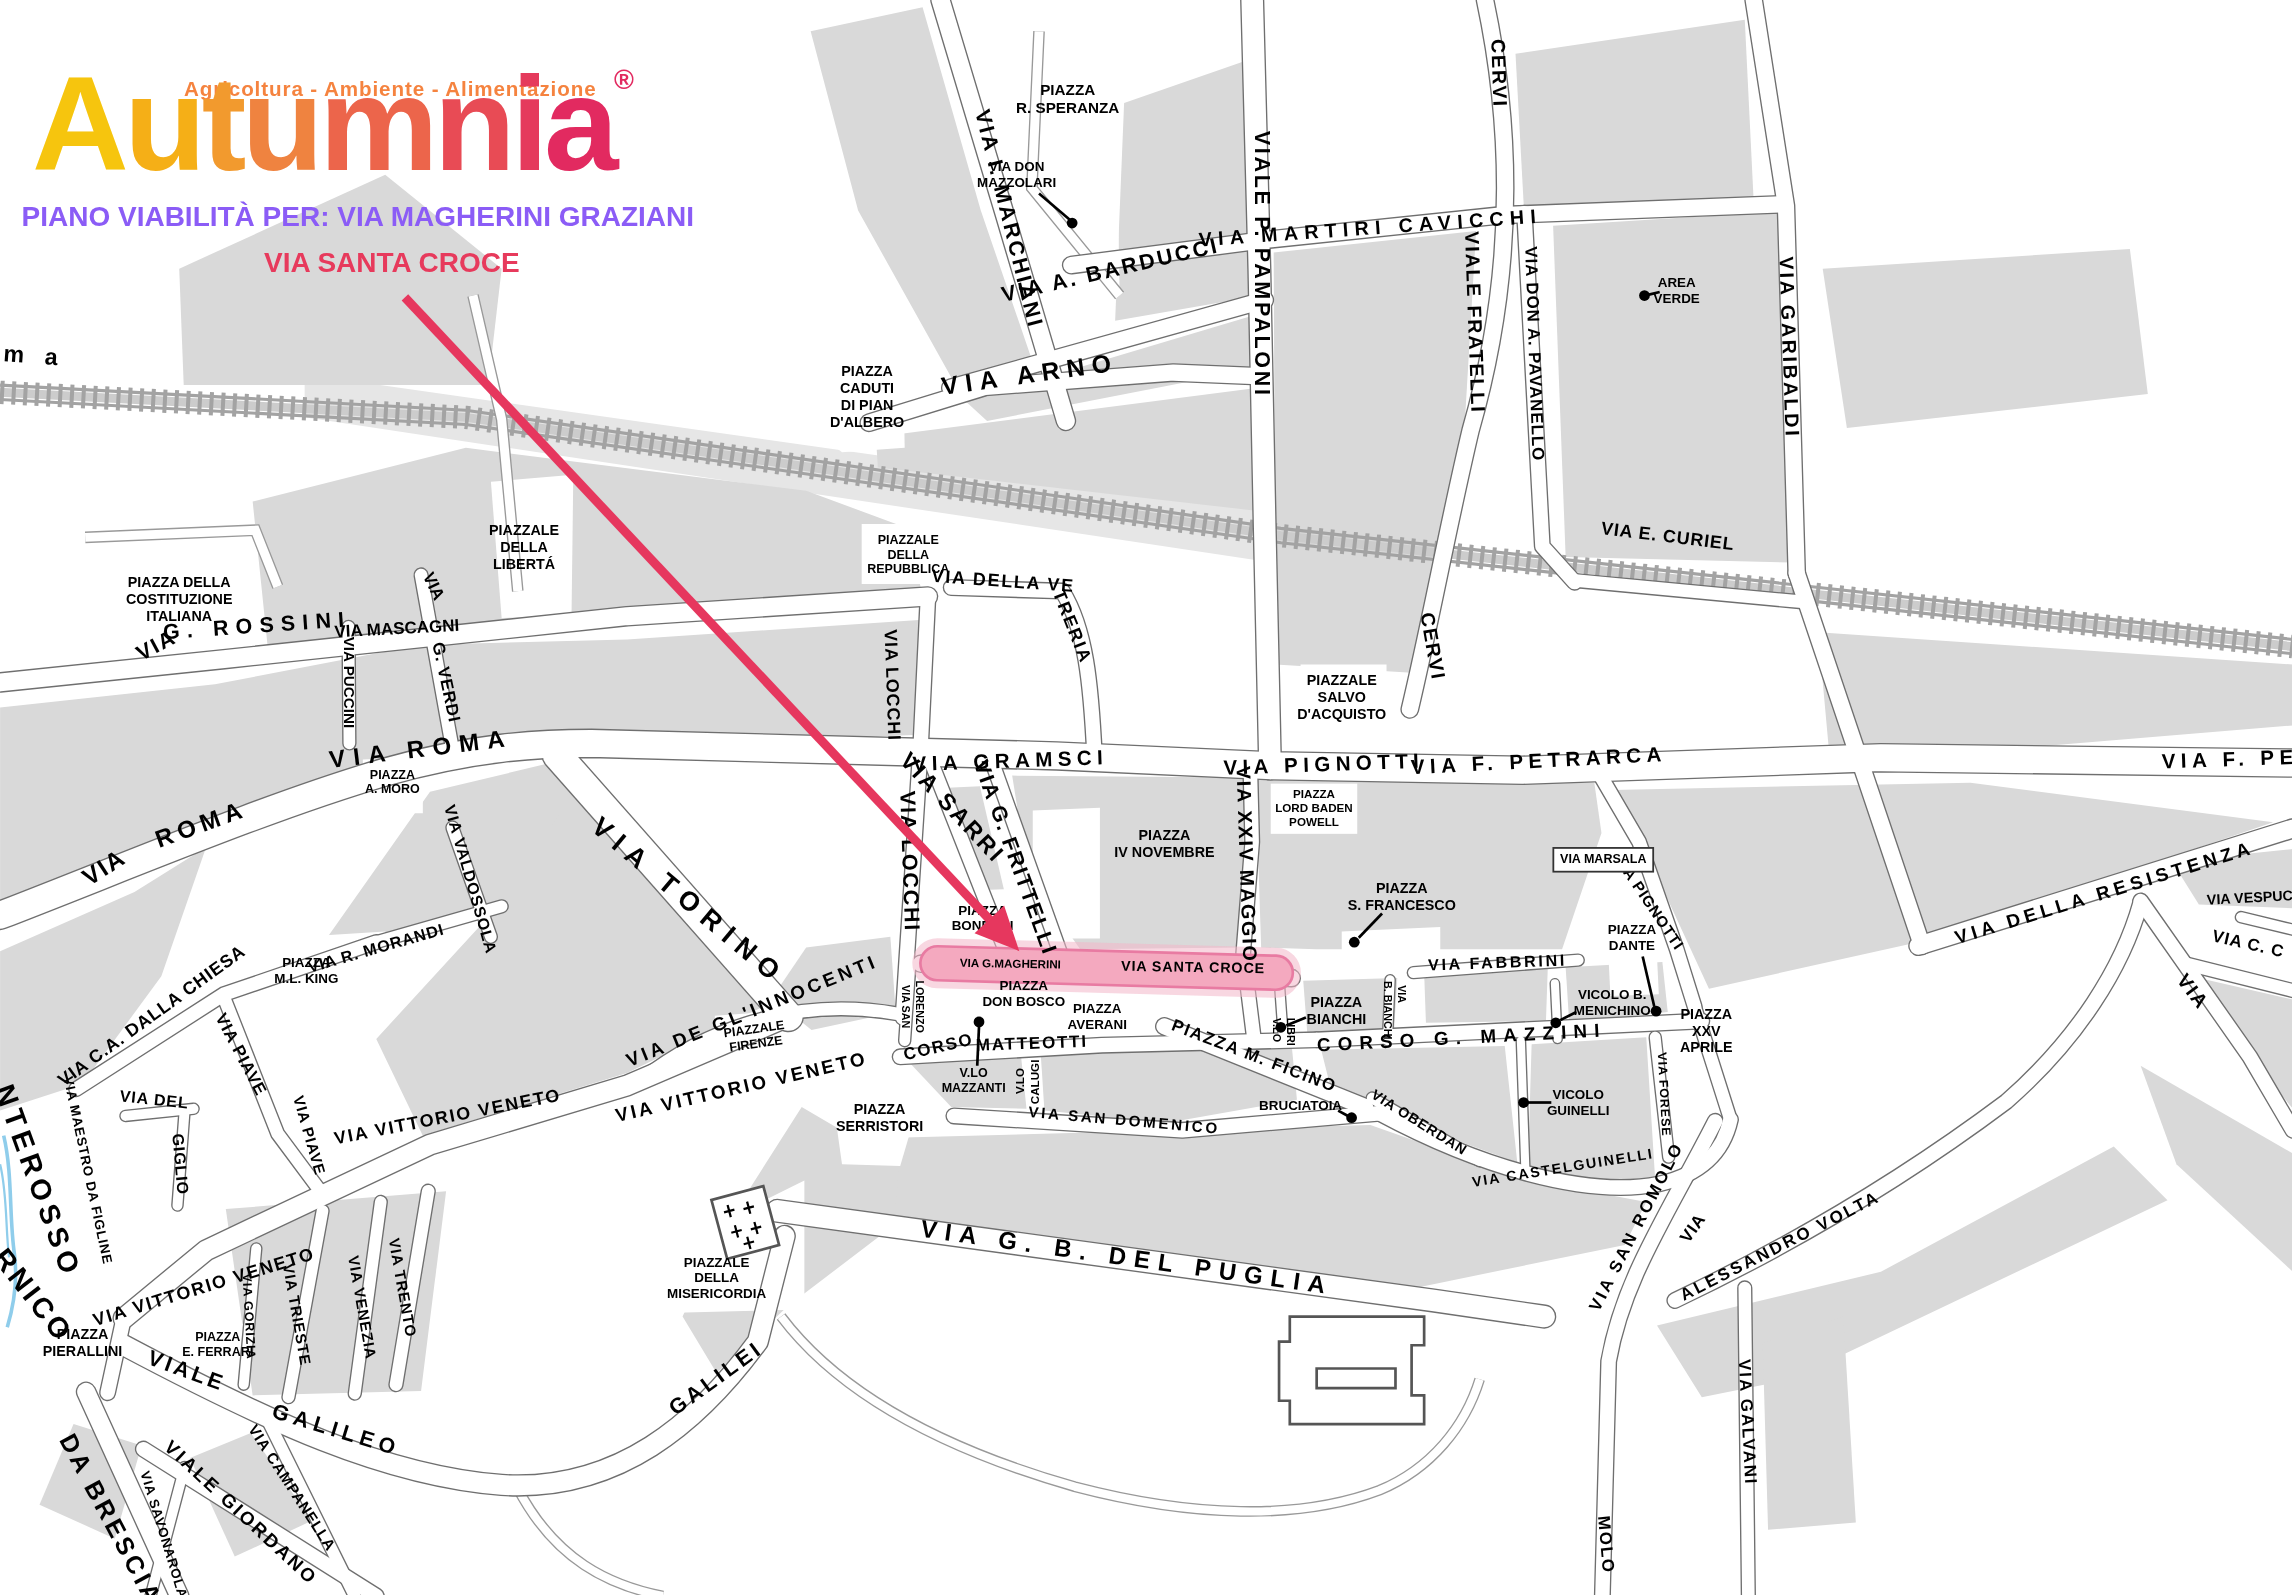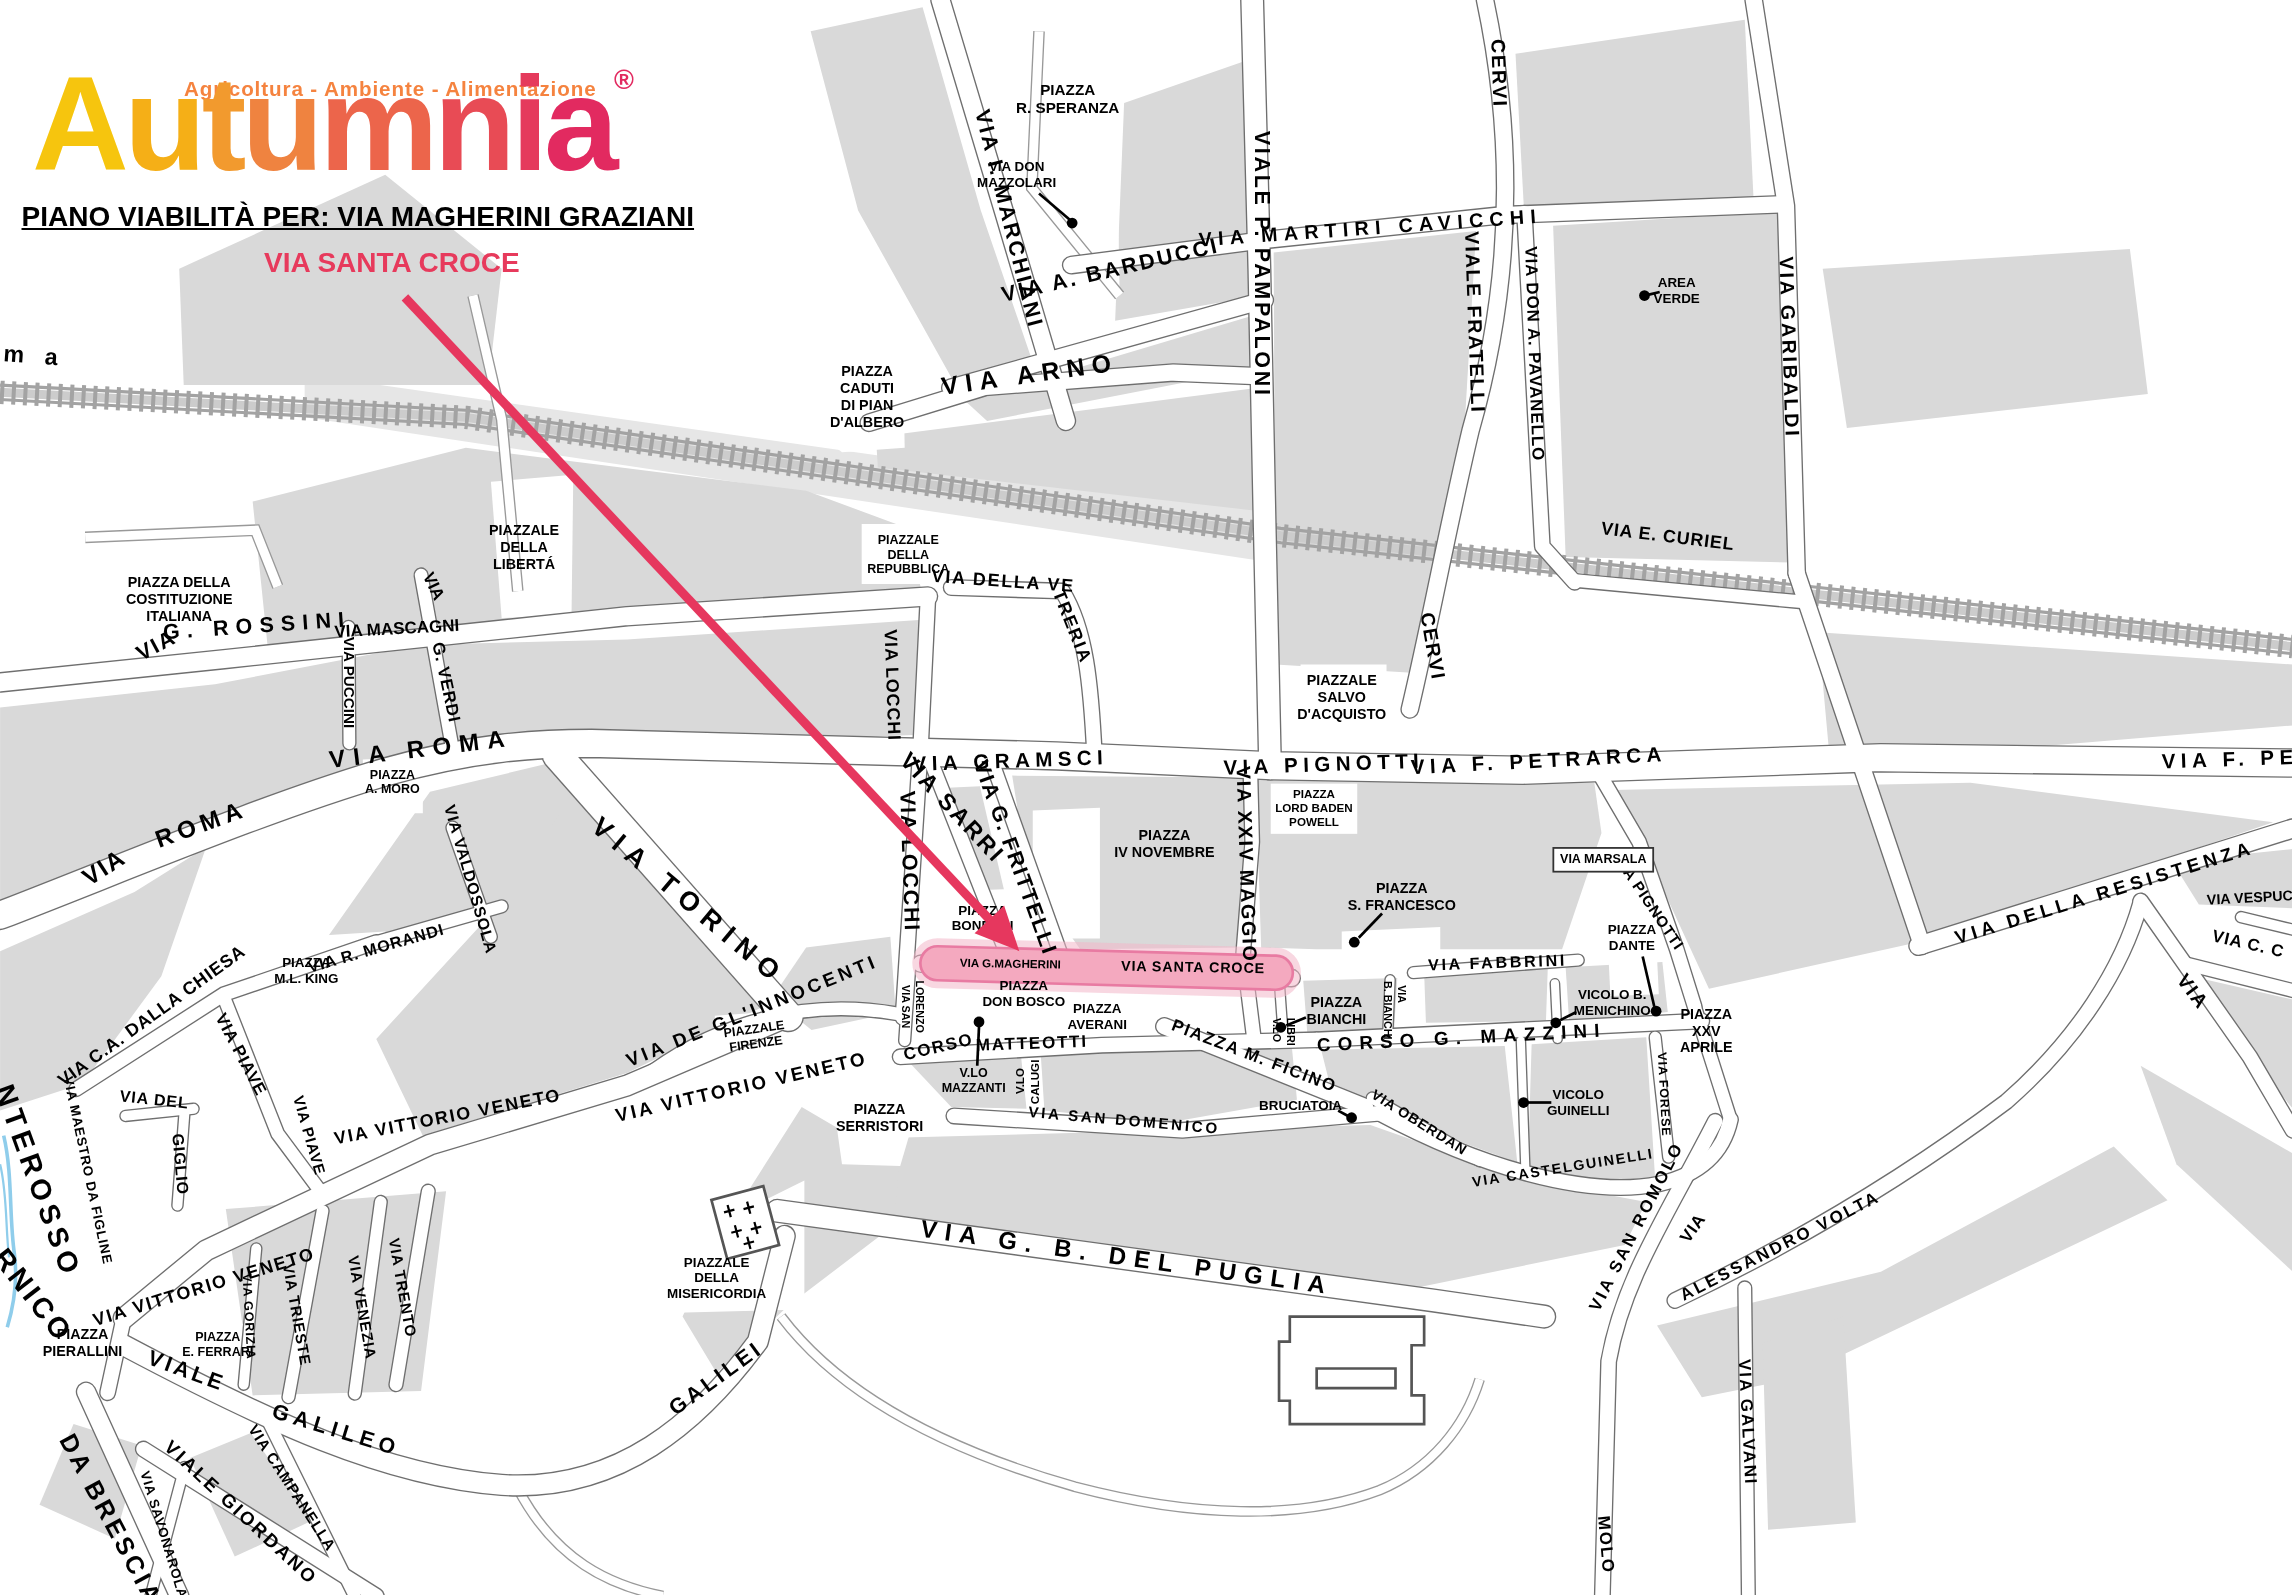--- a/index.html
+++ b/index.html
@@ -496,15 +496,15 @@
     </g>
 
   <g id="arrow">
     <line x1="452" y1="332" x2="1105" y2="1027" stroke="#e6375e" stroke-width="10"></line>
     <polygon points="1138,1062 1088,1042 1121,1011" fill="#e6375e"></polygon>
   </g>
 </svg>
 
 <div class="hdr" id="tagline" style="color: rgb(245, 131, 63);">Agricoltura - Ambiente - Alimentazione</div>
 <div class="hdr" id="logo"><span id="logo-letters"><span style="color: rgb(246, 197, 14);">A</span><span style="color: rgb(245, 175, 23);">u</span><span style="color: rgb(242, 154, 46);">t</span><span style="color: rgb(239, 131, 64);">u</span><span style="color: rgb(236, 101, 75);">m</span><span style="color: rgb(232, 75, 85);">n</span><span style="color: rgb(229, 58, 92);">i</span><span style="color: rgb(226, 42, 96);">a</span></span><sup style="color: rgb(226, 42, 96);">®</sup></div>
-<div class="hdr" id="title1" style="color: #000000; text-decoration: underline;">PIANO VIABILITÀ PER: VIA MAGHERINI GRAZIANI</div>
+<div class="hdr" id="title1" style="color: #8b5cf6;">PIANO VIABILITÀ PER: VIA MAGHERINI GRAZIANI</div>
 <div class="hdr" id="title2" style="color: rgb(231, 58, 92);">VIA SANTA CROCE</div>
 
 
 </body></html>

